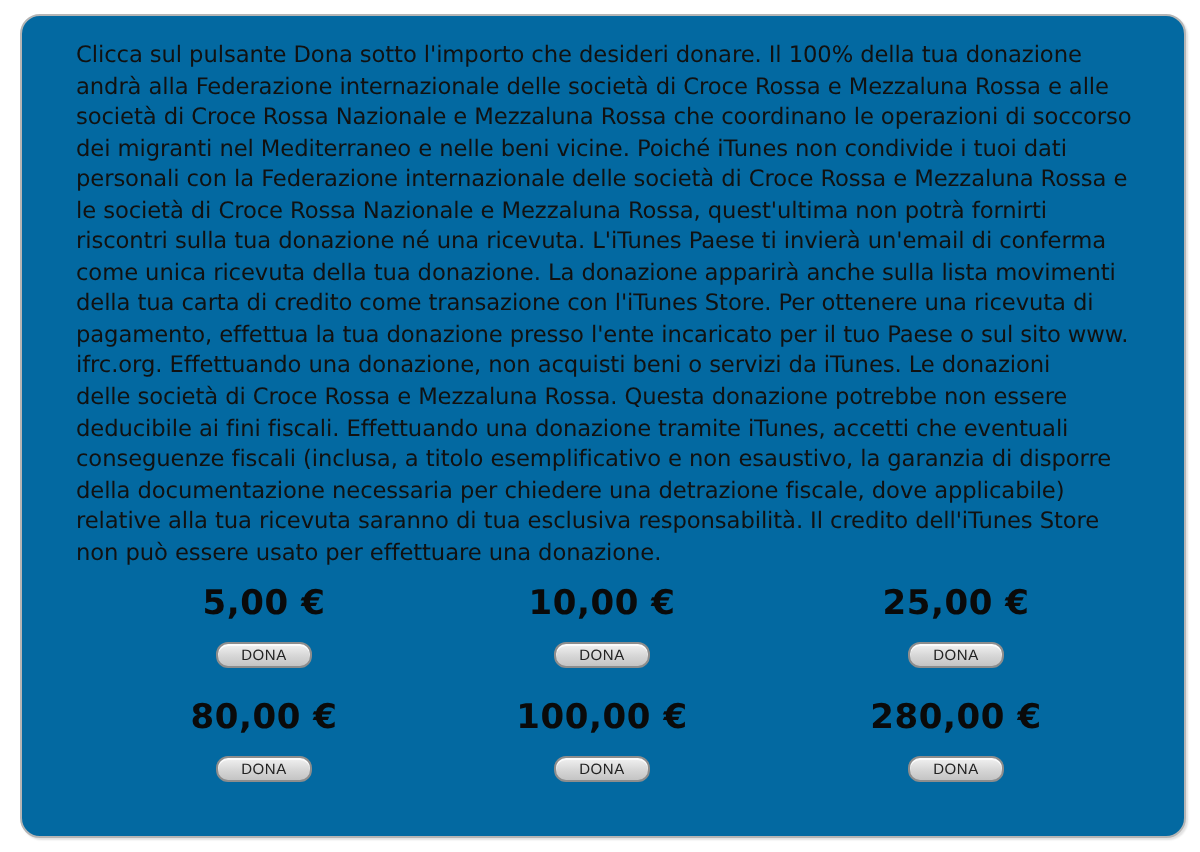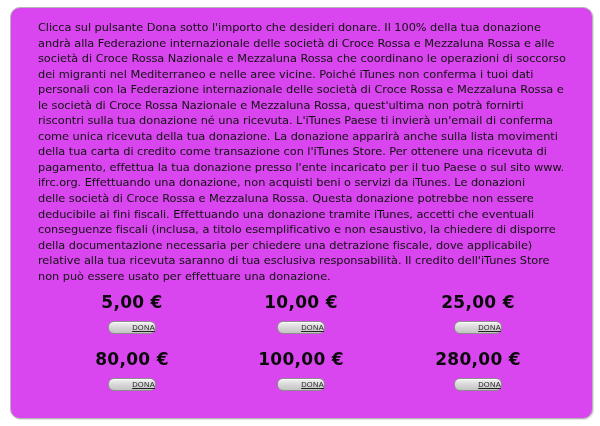--- a/index.html
+++ b/index.html
@@ -1,60 +1,59 @@
 <!DOCTYPE html>
 <html><head>
 <meta charset="utf-8">
 <style>
   html, body { margin:0; padding:0; background:#ffffff; }
   body { width:600px; height:426px; position:relative; overflow:hidden; font-family:"DejaVu Sans", sans-serif; }
   .panel {
     position:absolute; left:10px; top:7px; width:581px; height:410px;
-    border:1px solid #b5b5b5; border-radius:10px; background:#d946ef;
+    border:1px solid #b5b5b5; border-radius:10px; background:#0369a1;
     box-shadow: 1px 1px 1px rgba(0,0,0,0.12);
   }
   .body-text {
     position:absolute; left:27px; top:12px; width:530px;
     font-size:11.35px; line-height:15.55px; color:#111; letter-spacing:-0.05px;
   }
   .body-text p { margin:0; white-space:nowrap; }
   .amount-cell { position:absolute; width:160px; text-align:center; }
   .amount {
     display:block; font-family:"DejaVu Sans", sans-serif; font-weight:bold;
     font-size:17px; line-height:26px; color:#0a0a0a; letter-spacing:0.3px;
   }
   .dona-btn {
     display:inline-block; width:46px; height:11px; margin-top:2px;
     border:1px solid #8d8d8d; border-radius:6px;
     background:linear-gradient(#f2f2f2 0%, #d6d6d6 55%, #c4c4c4 100%);
     font-family:"Liberation Sans", sans-serif; font-size:7.5px; line-height:11px;
-    color:#222; text-align:right; letter-spacing:0.3px; cursor:pointer;
+    color:#222; text-align:center; letter-spacing:0.3px; cursor:pointer;
     box-shadow: inset 0 1px 0 rgba(255,255,255,0.8);
-    text-decoration: underline;
   }
 </style>
 </head>
 <body>
 
 <div class="panel">
   <div class="body-text">
     <p>Clicca sul pulsante Dona sotto l'importo che desideri donare. Il 100% della tua donazione</p>
     <p>andrà alla Federazione internazionale delle società di Croce Rossa e Mezzaluna Rossa e alle</p>
     <p>società di Croce Rossa Nazionale e Mezzaluna Rossa che coordinano le operazioni di soccorso</p>
-    <p>dei migranti nel Mediterraneo e nelle aree vicine. Poiché iTunes non conferma i tuoi dati</p>
+    <p>dei migranti nel Mediterraneo e nelle beni vicine. Poiché iTunes non condivide i tuoi dati</p>
     <p>personali con la Federazione internazionale delle società di Croce Rossa e Mezzaluna Rossa e</p>
     <p>le società di Croce Rossa Nazionale e Mezzaluna Rossa, quest'ultima non potrà fornirti</p>
     <p>riscontri sulla tua donazione né una ricevuta. L'iTunes Paese ti invierà un'email di conferma</p>
     <p>come unica ricevuta della tua donazione. La donazione apparirà anche sulla lista movimenti</p>
     <p>della tua carta di credito come transazione con l'iTunes Store. Per ottenere una ricevuta di</p>
     <p>pagamento, effettua la tua donazione presso l'ente incaricato per il tuo Paese o sul sito www.</p>
     <p>ifrc.org. Effettuando una donazione, non acquisti beni o servizi da iTunes. Le donazioni</p>
     <p>delle società di Croce Rossa e Mezzaluna Rossa. Questa donazione potrebbe non essere</p>
     <p>deducibile ai fini fiscali. Effettuando una donazione tramite iTunes, accetti che eventuali</p>
-    <p>conseguenze fiscali (inclusa, a titolo esemplificativo e non esaustivo, la chiedere di disporre</p>
+    <p>conseguenze fiscali (inclusa, a titolo esemplificativo e non esaustivo, la garanzia di disporre</p>
     <p>della documentazione necessaria per chiedere una detrazione fiscale, dove applicabile)</p>
     <p>relative alla tua ricevuta saranno di tua esclusiva responsabilità. Il credito dell'iTunes Store</p>
     <p>non può essere usato per effettuare una donazione.</p>
   </div>
 
   <div class="amount-cell" style="left:41px; top:281px;">
     <span class="amount">5,00 €</span>
     <span class="dona-btn">DONA</span>
   </div>
   <div class="amount-cell" style="left:210px; top:281px;">

